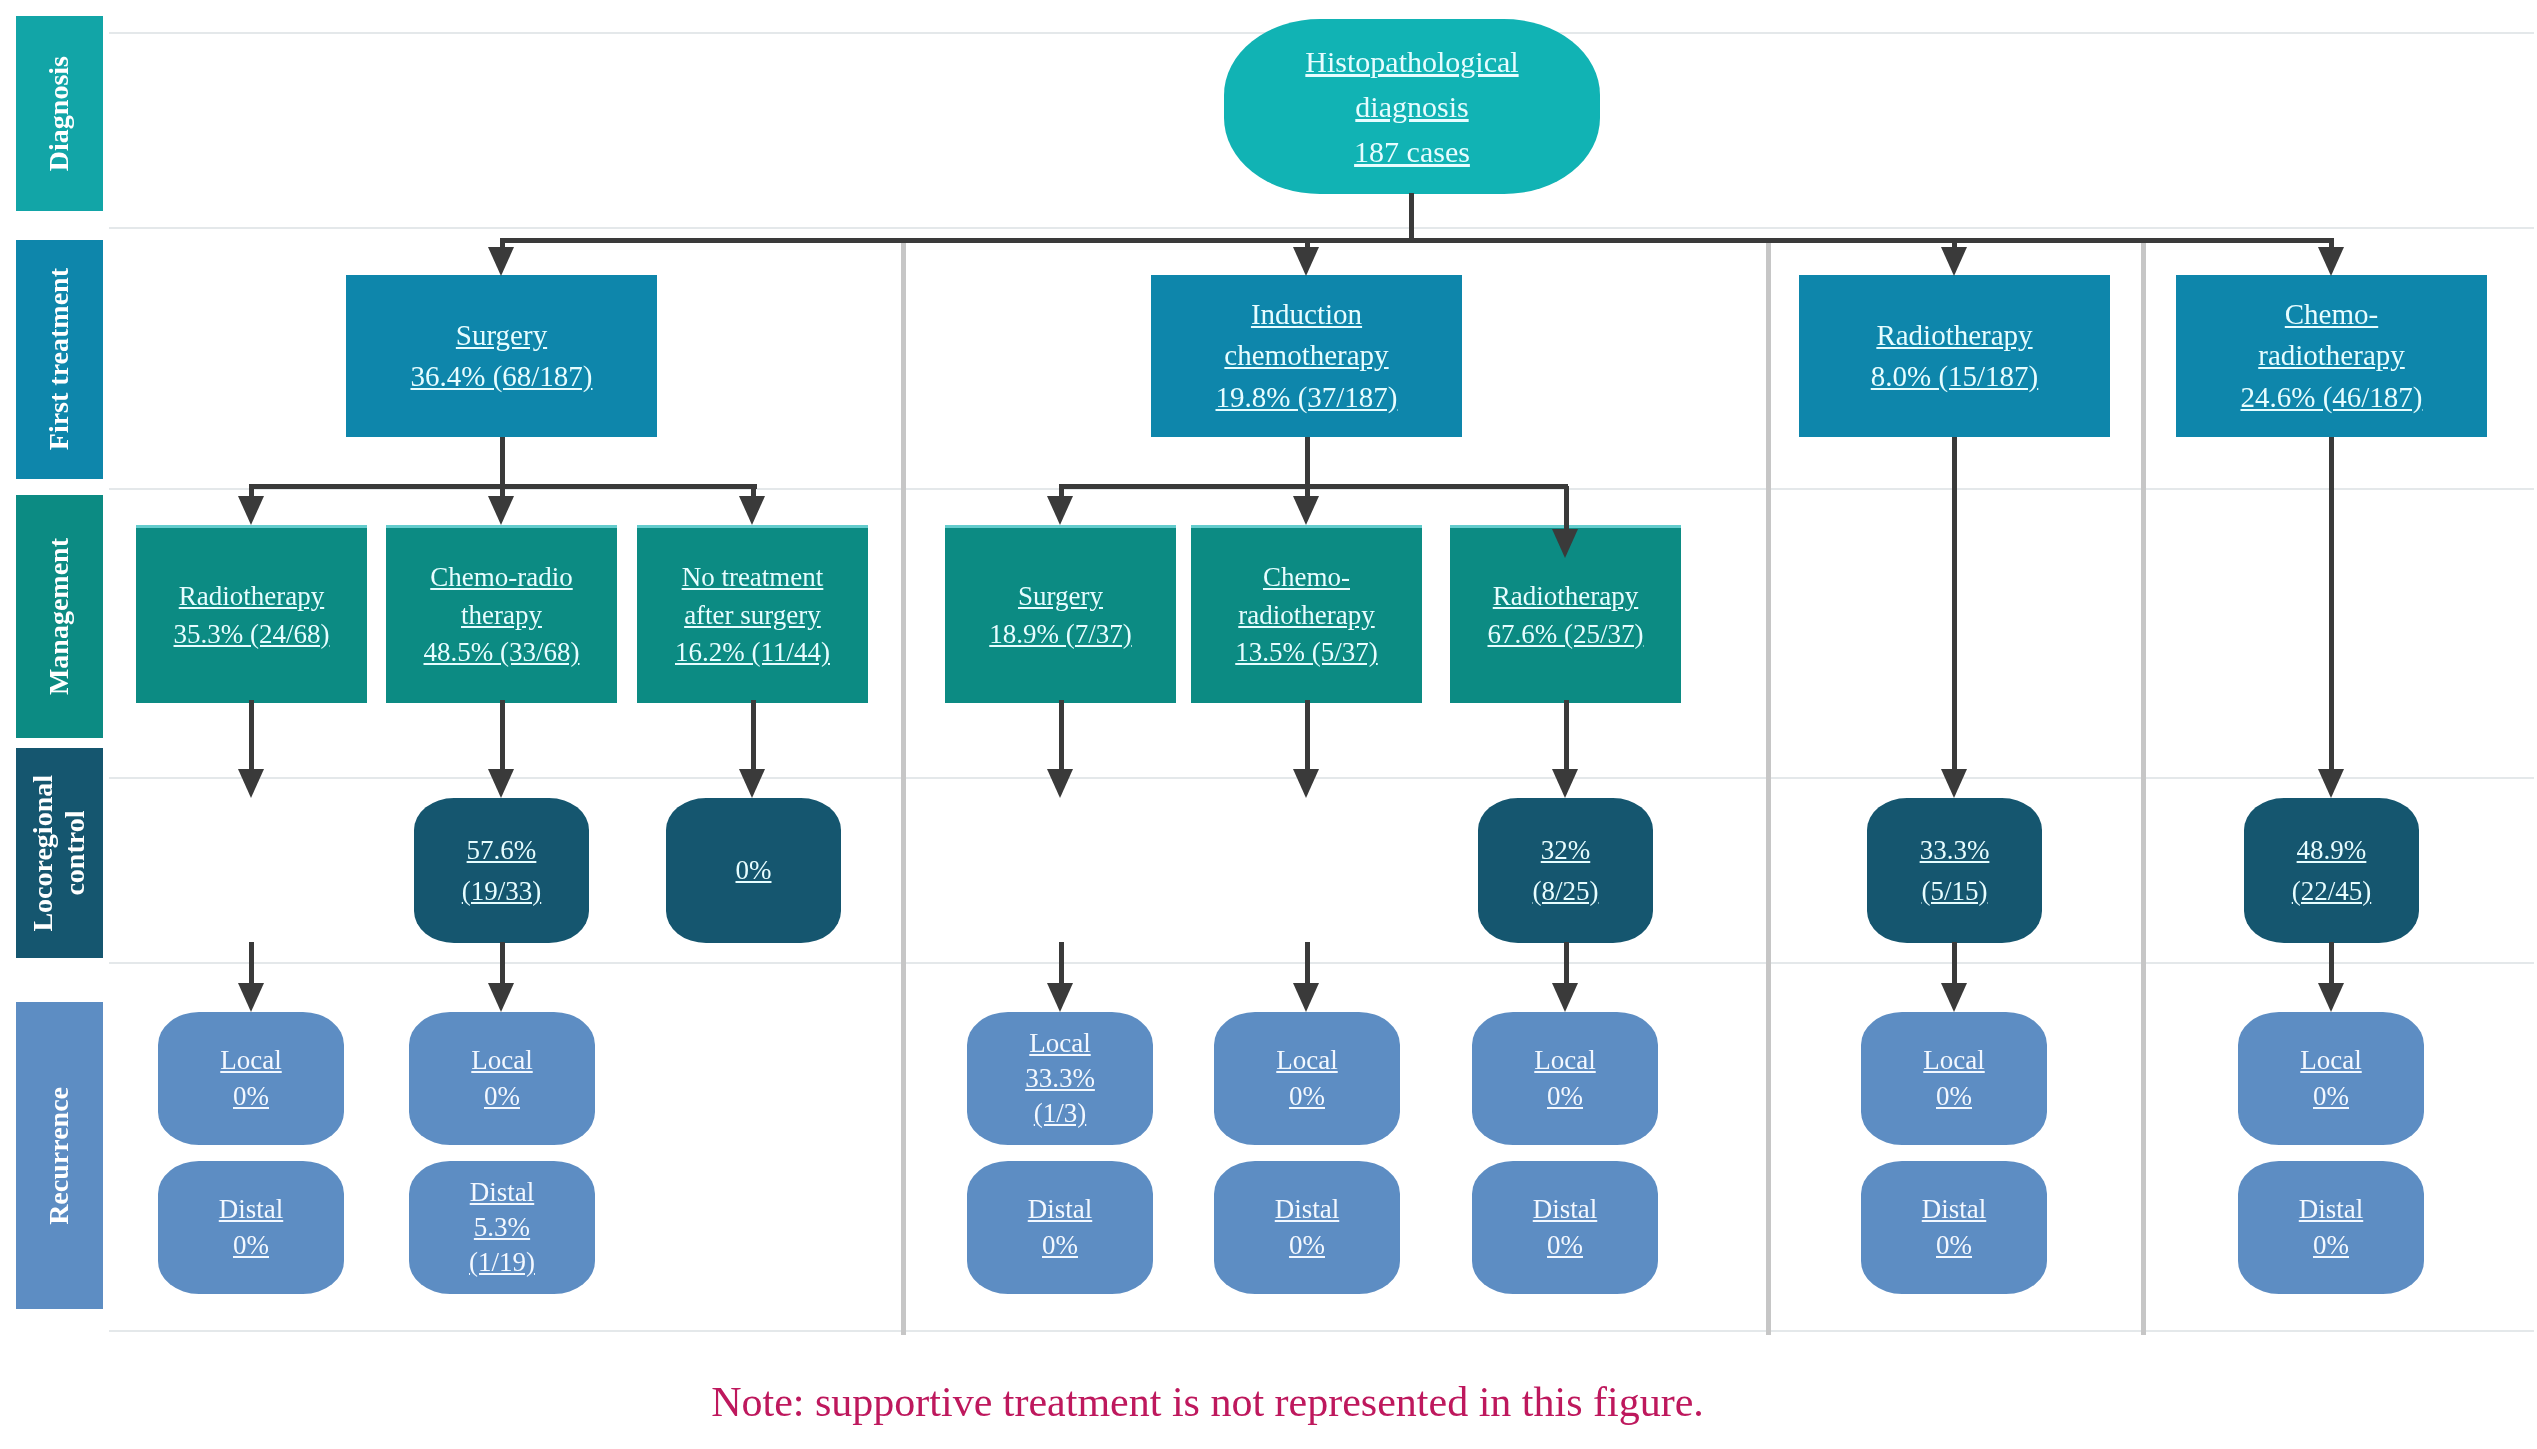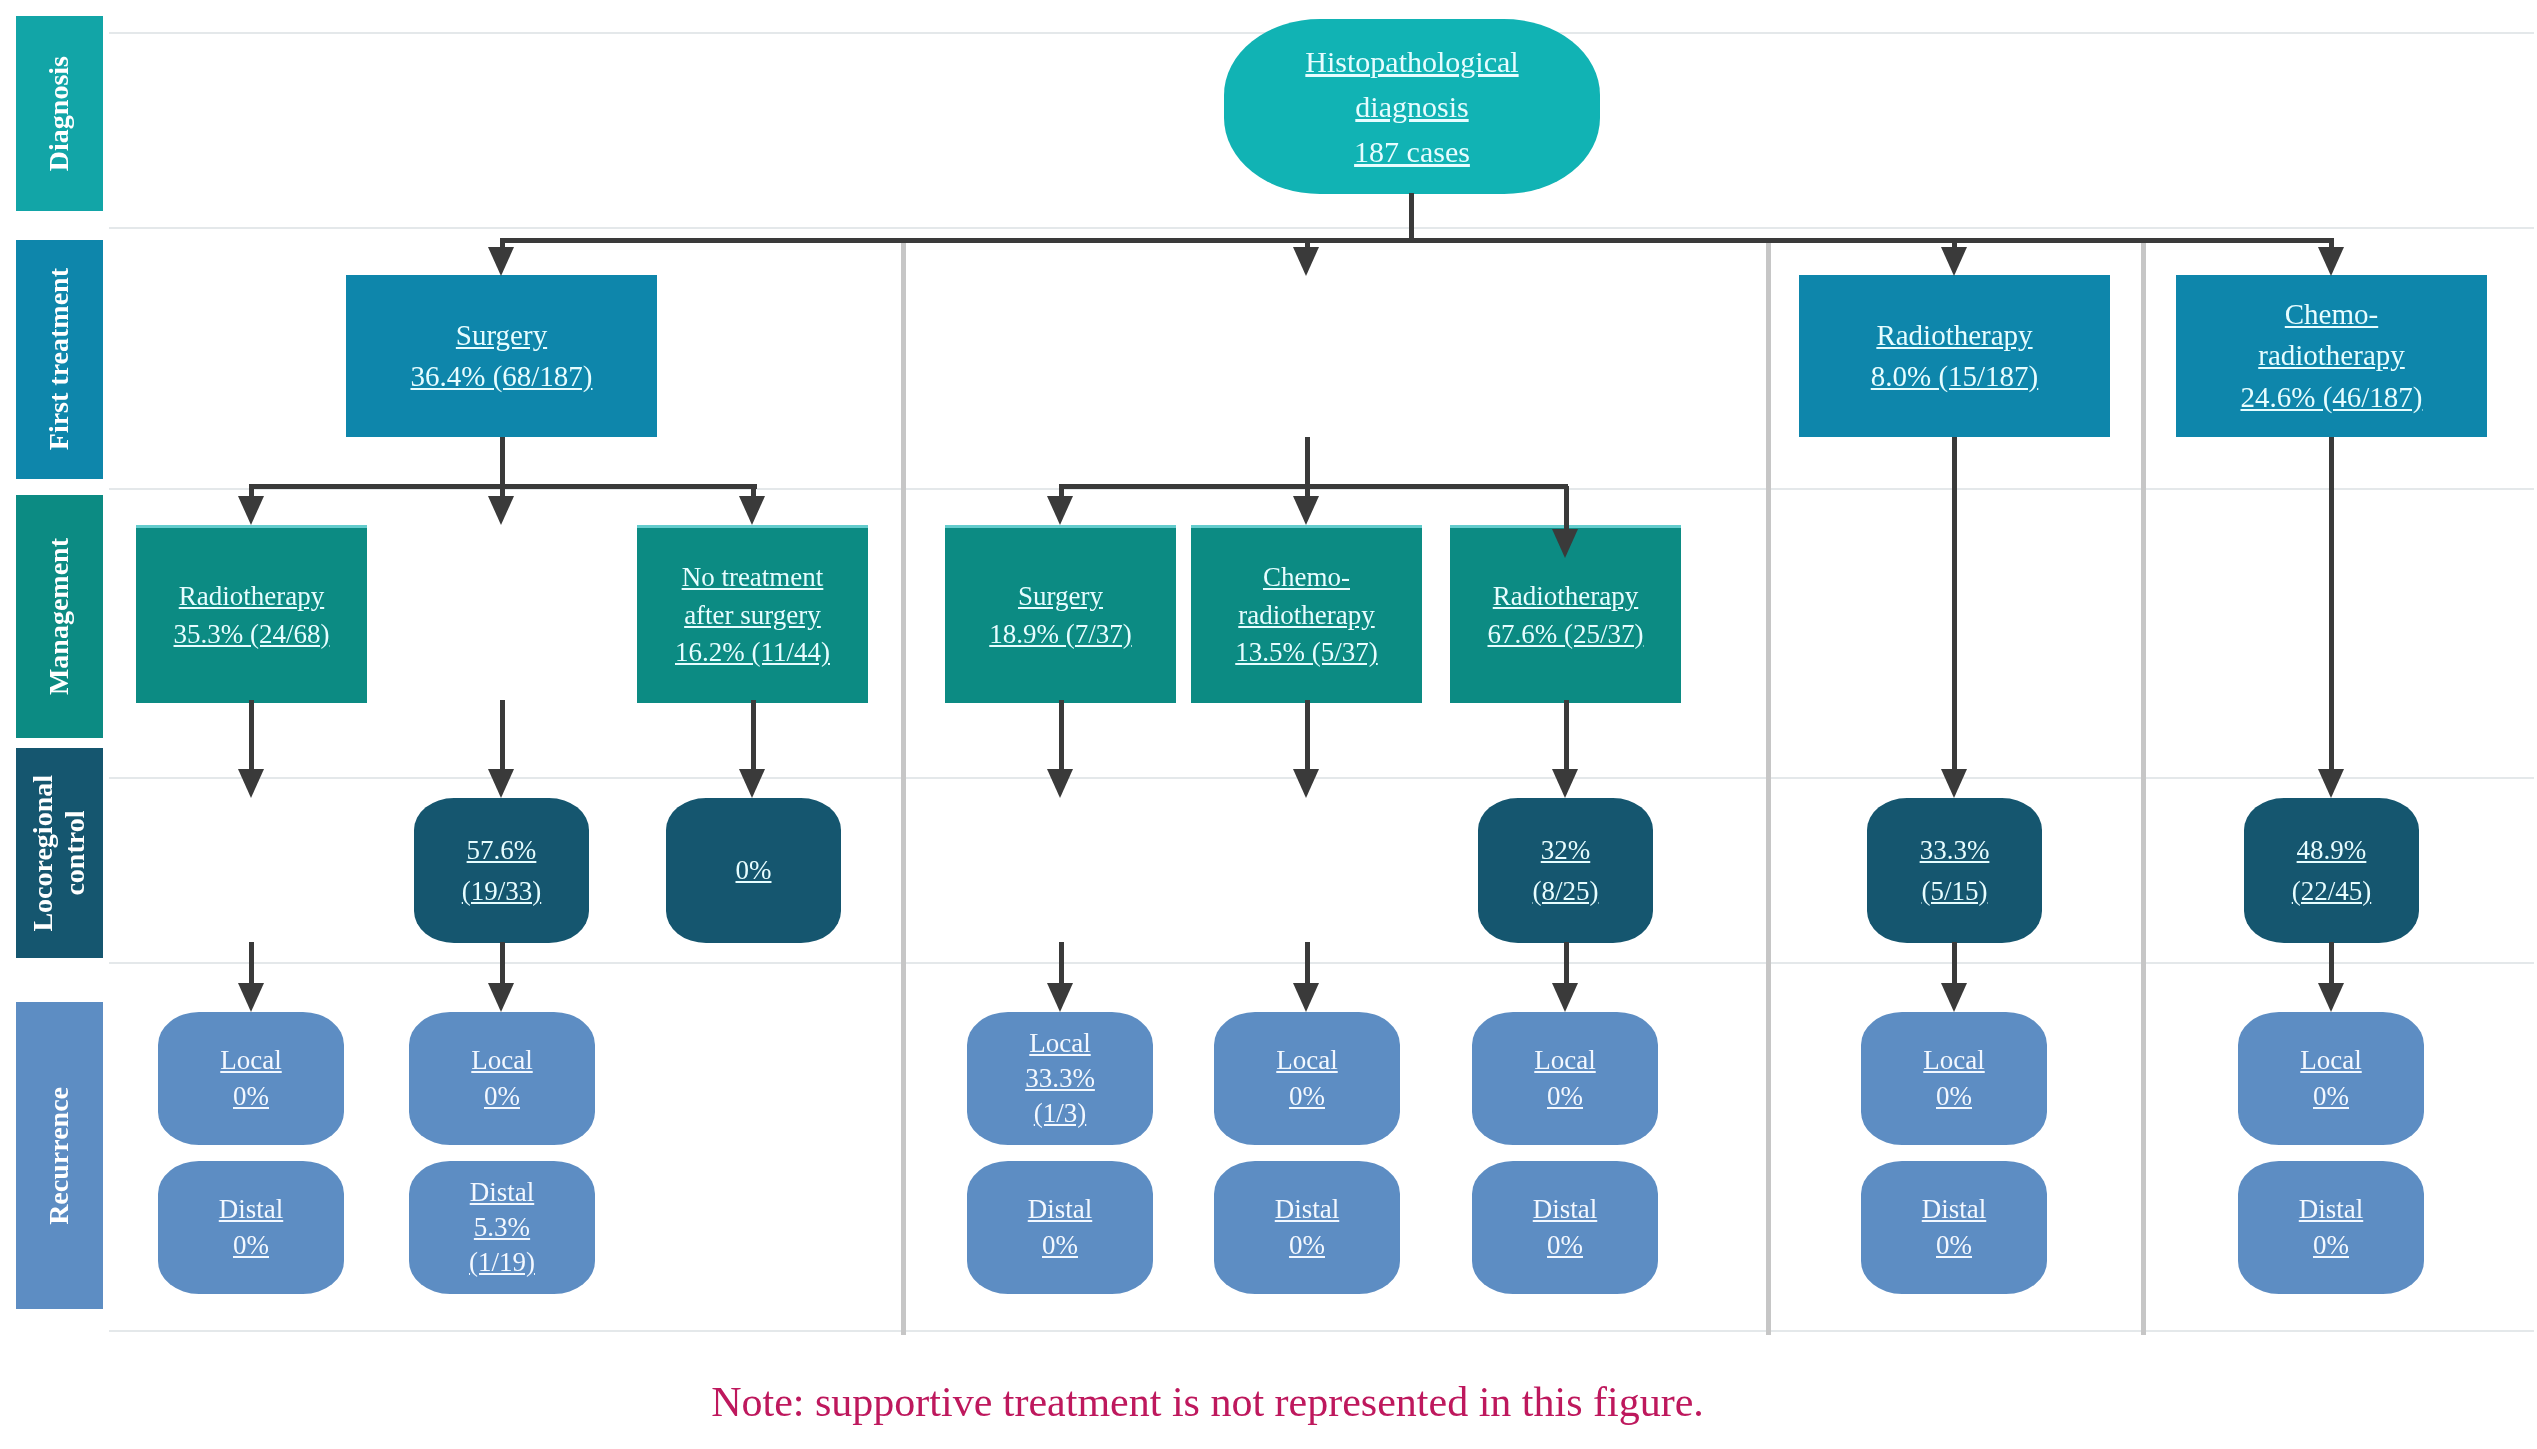--- a/index.html
+++ b/index.html
@@ -124,20 +124,23 @@
   <div class="head" style="left:488px;top:247px"></div>
   <div class="vline" style="left:1305px;top:240px;height:14px"></div>
   <div class="head" style="left:1293px;top:247px"></div>
   <div class="vline" style="left:1952px;top:240px;height:14px"></div>
   <div class="head" style="left:1941px;top:247px"></div>
   <div class="vline" style="left:2329px;top:240px;height:14px"></div>
   <div class="head" style="left:2318px;top:247px"></div>
 
   <div class="box ft" style="left:346px;top:275px">Surgery
 36.4% (68/187)</div>
+  <div class="box ft" style="left:1151px;top:275px">Induction
+chemotherapy
+19.8% (37/187)</div>
   <div class="box ft" style="left:1799px;top:275px">Radiotherapy
 8.0% (15/187)</div>
   <div class="box ft" style="left:2176px;top:275px">Chemo-
 radiotherapy
 24.6% (46/187)</div>
 
   <div class="vline" style="left:500px;top:437px;height:51px"></div>
   <div class="hline" style="left:249px;top:484px;width:508px"></div>
   <div class="vline" style="left:249px;top:486px;height:14px"></div>
   <div class="head" style="left:238px;top:496px"></div>
@@ -156,20 +159,23 @@
   <div class="vline" style="left:1564px;top:486px;height:49px"></div>
   <div class="head" style="left:1552px;top:529px"></div>
 
   <div class="vline" style="left:1952px;top:437px;height:335px"></div>
   <div class="head" style="left:1941px;top:769px"></div>
   <div class="vline" style="left:2329px;top:437px;height:335px"></div>
   <div class="head" style="left:2318px;top:769px"></div>
 
   <div class="box mg" style="left:136px;top:525px">Radiotherapy
 35.3% (24/68)</div>
+  <div class="box mg" style="left:386px;top:525px">Chemo-radio
+therapy
+48.5% (33/68)</div>
   <div class="box mg" style="left:637px;top:525px">No treatment
 after surgery
 16.2% (11/44)</div>
   <div class="box mg" style="left:945px;top:525px">Surgery
 18.9% (7/37)</div>
   <div class="box mg" style="left:1191px;top:525px">Chemo-
 radiotherapy
 13.5% (5/37)</div>
   <div class="box mg" style="left:1450px;top:525px">Radiotherapy
 67.6% (25/37)</div>

